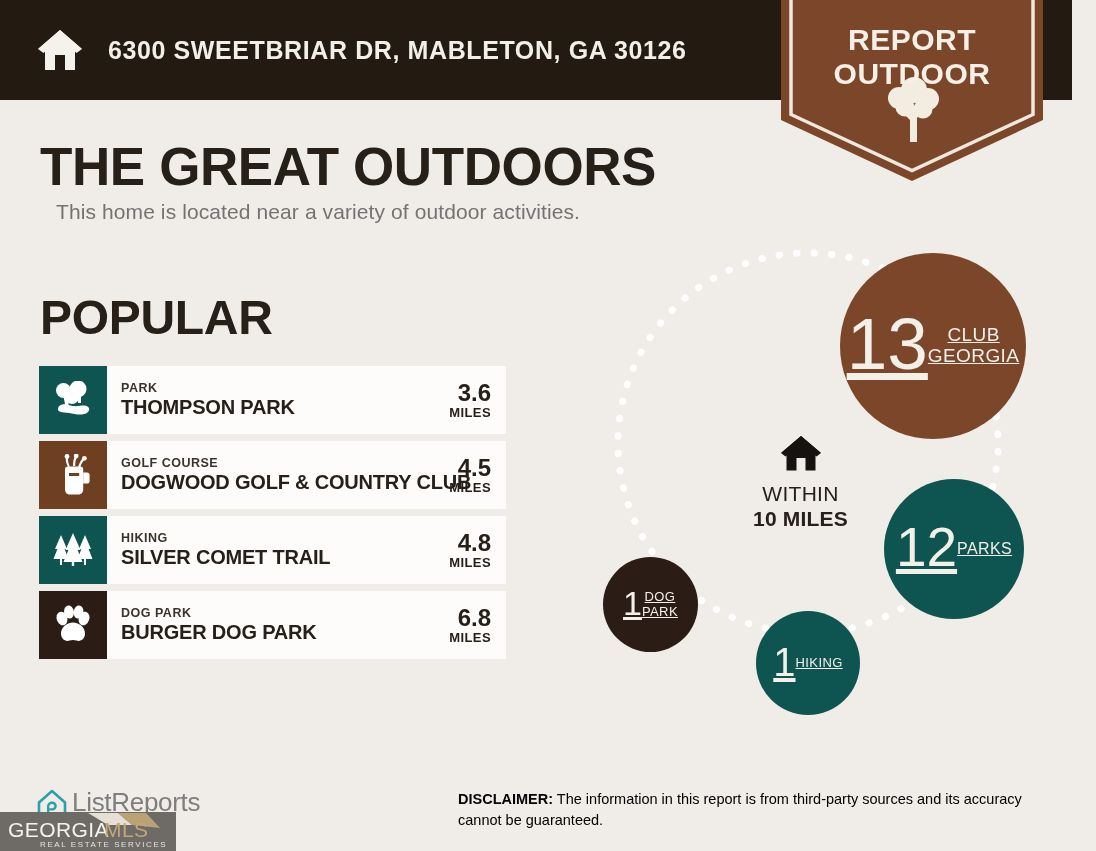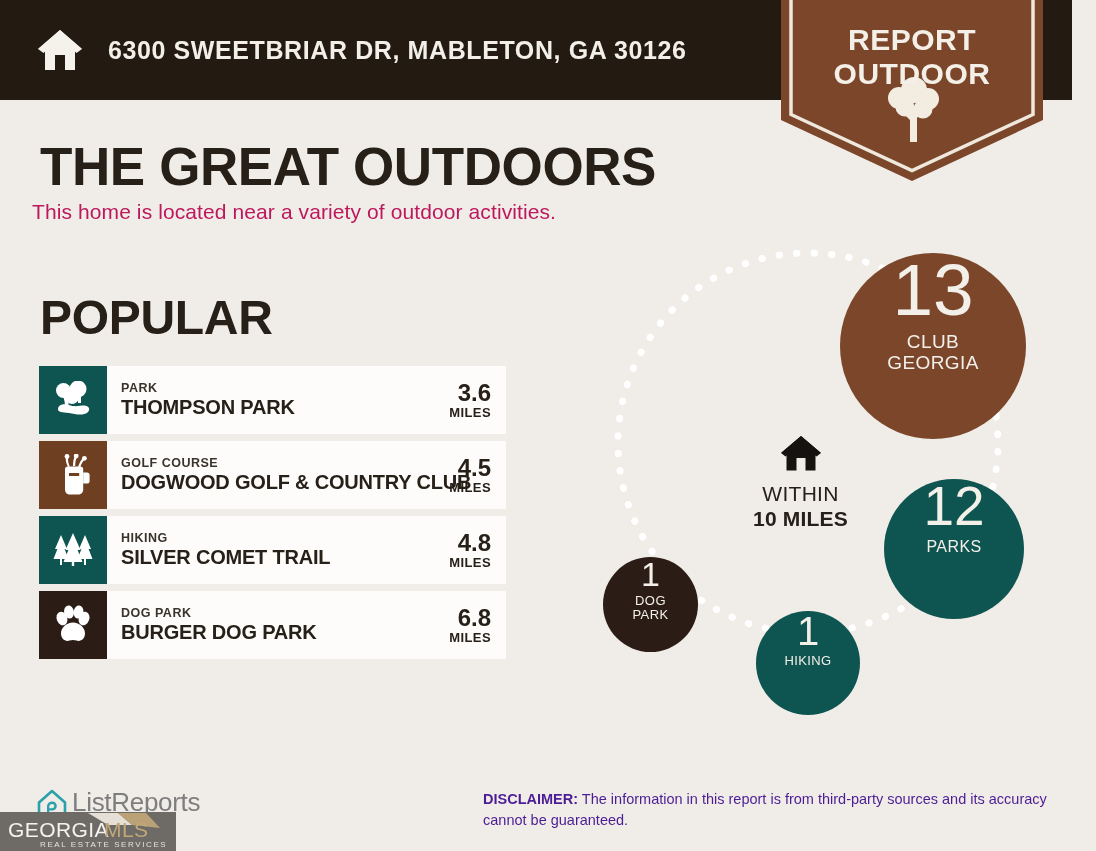--- a/index.html
+++ b/index.html
@@ -37,22 +37,22 @@
     letter-spacing:0.5px; pointer-events:none;
   }
   #badge-title span{ display:block; }
 
   
   #headline{
     position:absolute; left:40px; top:136px;
     font-size:53px; font-weight:bold; letter-spacing:-0.4px; color:#272019;
   }
   #subhead{
-    position:absolute; left:32px; top:200px;
-    font-size:21px; color:#be185d; letter-spacing:0.1px;
+    position:absolute; left:56px; top:200px;
+    font-size:21px; color:#737373; letter-spacing:0.1px;
   }
   #popular-title{
     position:absolute; left:40px; top:290px;
     font-size:48px; font-weight:bold; letter-spacing:-0.3px; color:#272019;
   }
 
   
   #popular-list{
     position:absolute; left:39px; top:366px; width:467px;
   }
@@ -84,23 +84,23 @@
   .dist-num{ font-size:24px; font-weight:bold; color:#272019; line-height:25px; }
   .dist-unit{ font-size:13px; font-weight:bold; letter-spacing:0.4px; color:#272019; line-height:16px; }
 
   
   #bubble-area{
     position:absolute; left:560px; top:246px; width:520px; height:490px;
   }
   #dotted-path{ position:absolute; left:0; top:0; }
   .bubble{
     position:absolute; border-radius:50%;
-    display:flex; flex-direction:column;
-    align-items:center; 
-    color:#f3efe9; text-align:center;
+    display:flex; flex-direction:row;
+    align-items:center; justify-content:center;
+    color:#f3efe9; text-align:center;text-decoration:underline;
   }
   .bubble .bnum{ font-weight:normal; line-height:1; }
   .bubble .blabel{ font-weight:normal; line-height:1.08; letter-spacing:0.4px; }
 
   #bubble-golf{ left:280px; top:7px; width:186px; height:186px; background:#7b462a; }
   #bubble-golf .bnum{ font-size:73px; margin-bottom:6px; }
   #bubble-golf .blabel{ font-size:19px; }
 
   #bubble-parks{ left:324px; top:233px; width:140px; height:140px; background:#0e5450; }
   #bubble-parks .bnum{ font-size:55px; margin-bottom:4px; }
@@ -134,22 +134,22 @@
   #footer-listreports svg{ display:block; }
   #listreports-word{
     margin-left:5px; font-size:26px; color:#7e7e7e; letter-spacing:-0.3px;
   }
   #mls-logo{
     position:absolute; left:0px; top:812px; width:176px; height:39px;
     background:#6e6b67; overflow:hidden;
   }
   #mls-logo svg{ position:absolute; left:0; top:0; }
   #disclaimer{
-    position:absolute; left:483px; top:789px; width:580px;
-    font-size:14.5px; line-height:21px; color:#4c1d95;
+    position:absolute; left:458px; top:789px; width:580px;
+    font-size:14.5px; line-height:21px; color:#000000;
   }
   #disclaimer b{ font-weight:bold; }
 </style>
 </head>
 <body>
 
 <div id="header-bar">
   <svg id="home-icon" viewBox="0 0 48 44">
     <path d="M24 2 L46 21 L39 21 L39 42 L29 42 L29 27 L19 27 L19 42 L9 42 L9 21 L2 21 Z" fill="#f5f2ec"></path>
     <path d="M24 2 L46 21 L40.5 25 L24 10.5 L7.5 25 L2 21 Z" fill="#f5f2ec"></path>

